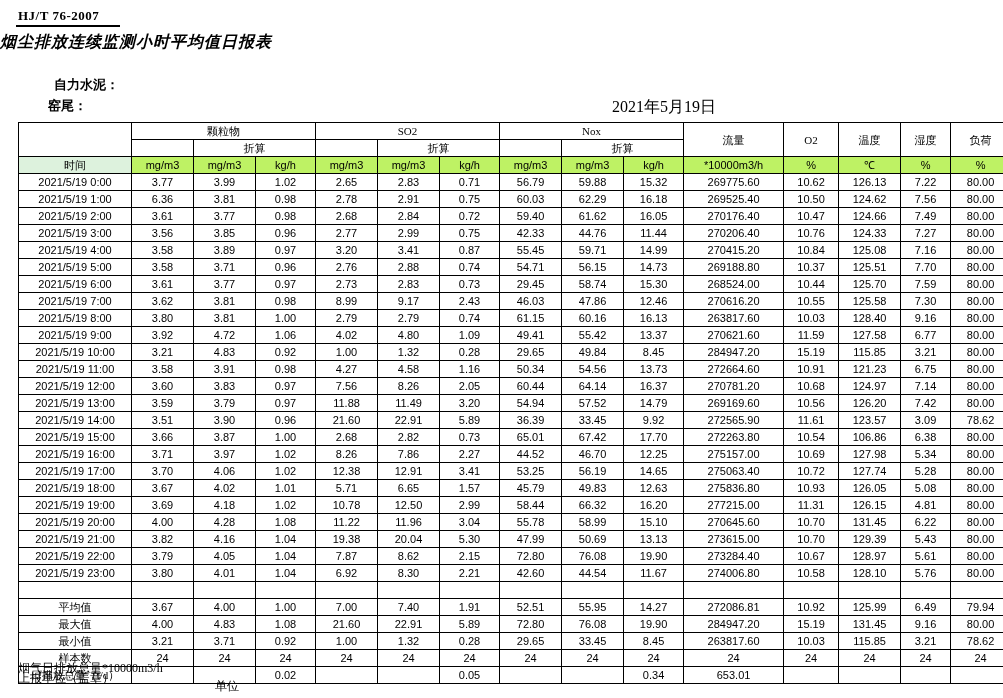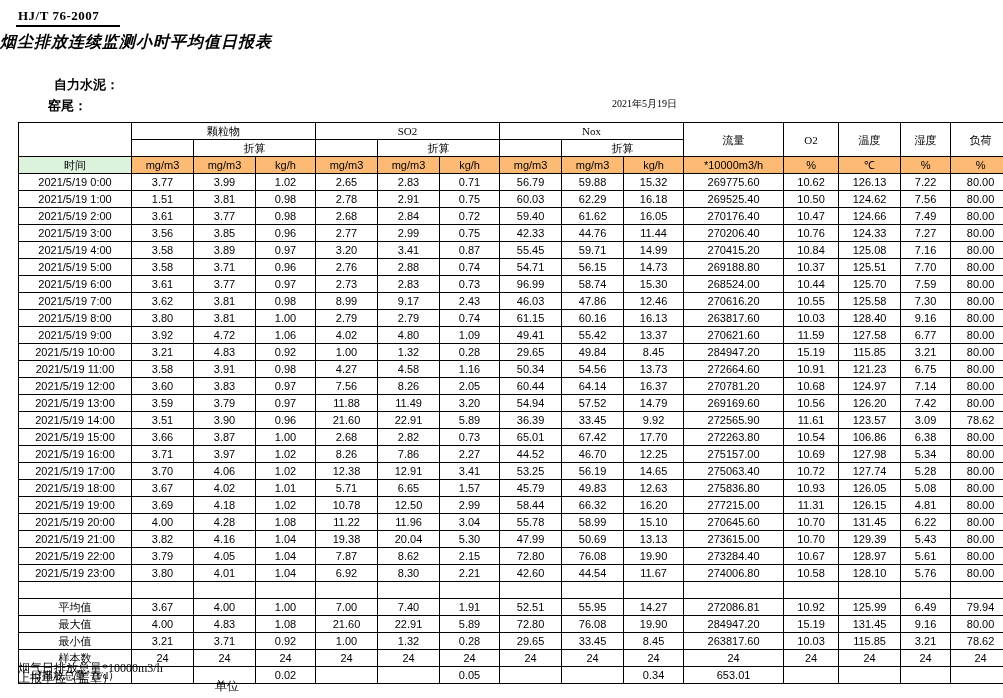--- a/index.html
+++ b/index.html
@@ -64,21 +64,21 @@
     top: 97px;
     font-size: 13px;
     font-family: "Liberation Serif", serif;
     font-weight: bold;
     margin-left: 30px;
   }
   .report-date {
     position: absolute;
     left: 612px;
     top: 97px;
-    font-size: 10px;
+    font-size: 16px;
     font-family: "Liberation Serif", serif;
   }
 
   table.report {
     position: absolute;
     left: 18px;
     top: 122px;
     border-collapse: collapse;
     table-layout: fixed;
     width: 968px;
@@ -102,21 +102,21 @@
     font-family: "Liberation Serif", serif;
     font-size: 12px;
   }
   .zhesuan {
     font-family: "Liberation Serif", serif;
     font-size: 11px;
     height: 15px;
     line-height: 15px;
   }
   .unit-row td {
-    background: #fdba74;
+    background: #bef264;
     height: 17px;
     line-height: 17px;
     font-size: 11px;
   }
   .time-head {
     background: #ddf2dd !important;
     font-family: "Liberation Serif", serif;
     font-size: 12px;
   }
   td.timecell {
@@ -245,21 +245,21 @@
           <td class="numcell">59.88</td>
           <td class="numcell">15.32</td>
           <td class="numcell">269775.60</td>
           <td class="numcell">10.62</td>
           <td class="numcell">126.13</td>
           <td class="numcell">7.22</td>
           <td class="numcell">80.00</td>
         </tr>
         <tr>
           <td class="timecell">2021/5/19 1:00</td>
-          <td class="numcell">1.51</td>
+          <td class="numcell">6.36</td>
           <td class="numcell">3.81</td>
           <td class="numcell">0.98</td>
           <td class="numcell">2.78</td>
           <td class="numcell">2.91</td>
           <td class="numcell">0.75</td>
           <td class="numcell">60.03</td>
           <td class="numcell">62.29</td>
           <td class="numcell">16.18</td>
           <td class="numcell">269525.40</td>
           <td class="numcell">10.50</td>
@@ -336,21 +336,21 @@
           <td class="numcell">80.00</td>
         </tr>
         <tr>
           <td class="timecell">2021/5/19 6:00</td>
           <td class="numcell">3.61</td>
           <td class="numcell">3.77</td>
           <td class="numcell">0.97</td>
           <td class="numcell">2.73</td>
           <td class="numcell">2.83</td>
           <td class="numcell">0.73</td>
-          <td class="numcell">96.99</td>
+          <td class="numcell">29.45</td>
           <td class="numcell">58.74</td>
           <td class="numcell">15.30</td>
           <td class="numcell">268524.00</td>
           <td class="numcell">10.44</td>
           <td class="numcell">125.70</td>
           <td class="numcell">7.59</td>
           <td class="numcell">80.00</td>
         </tr>
         <tr>
           <td class="timecell">2021/5/19 7:00</td>

